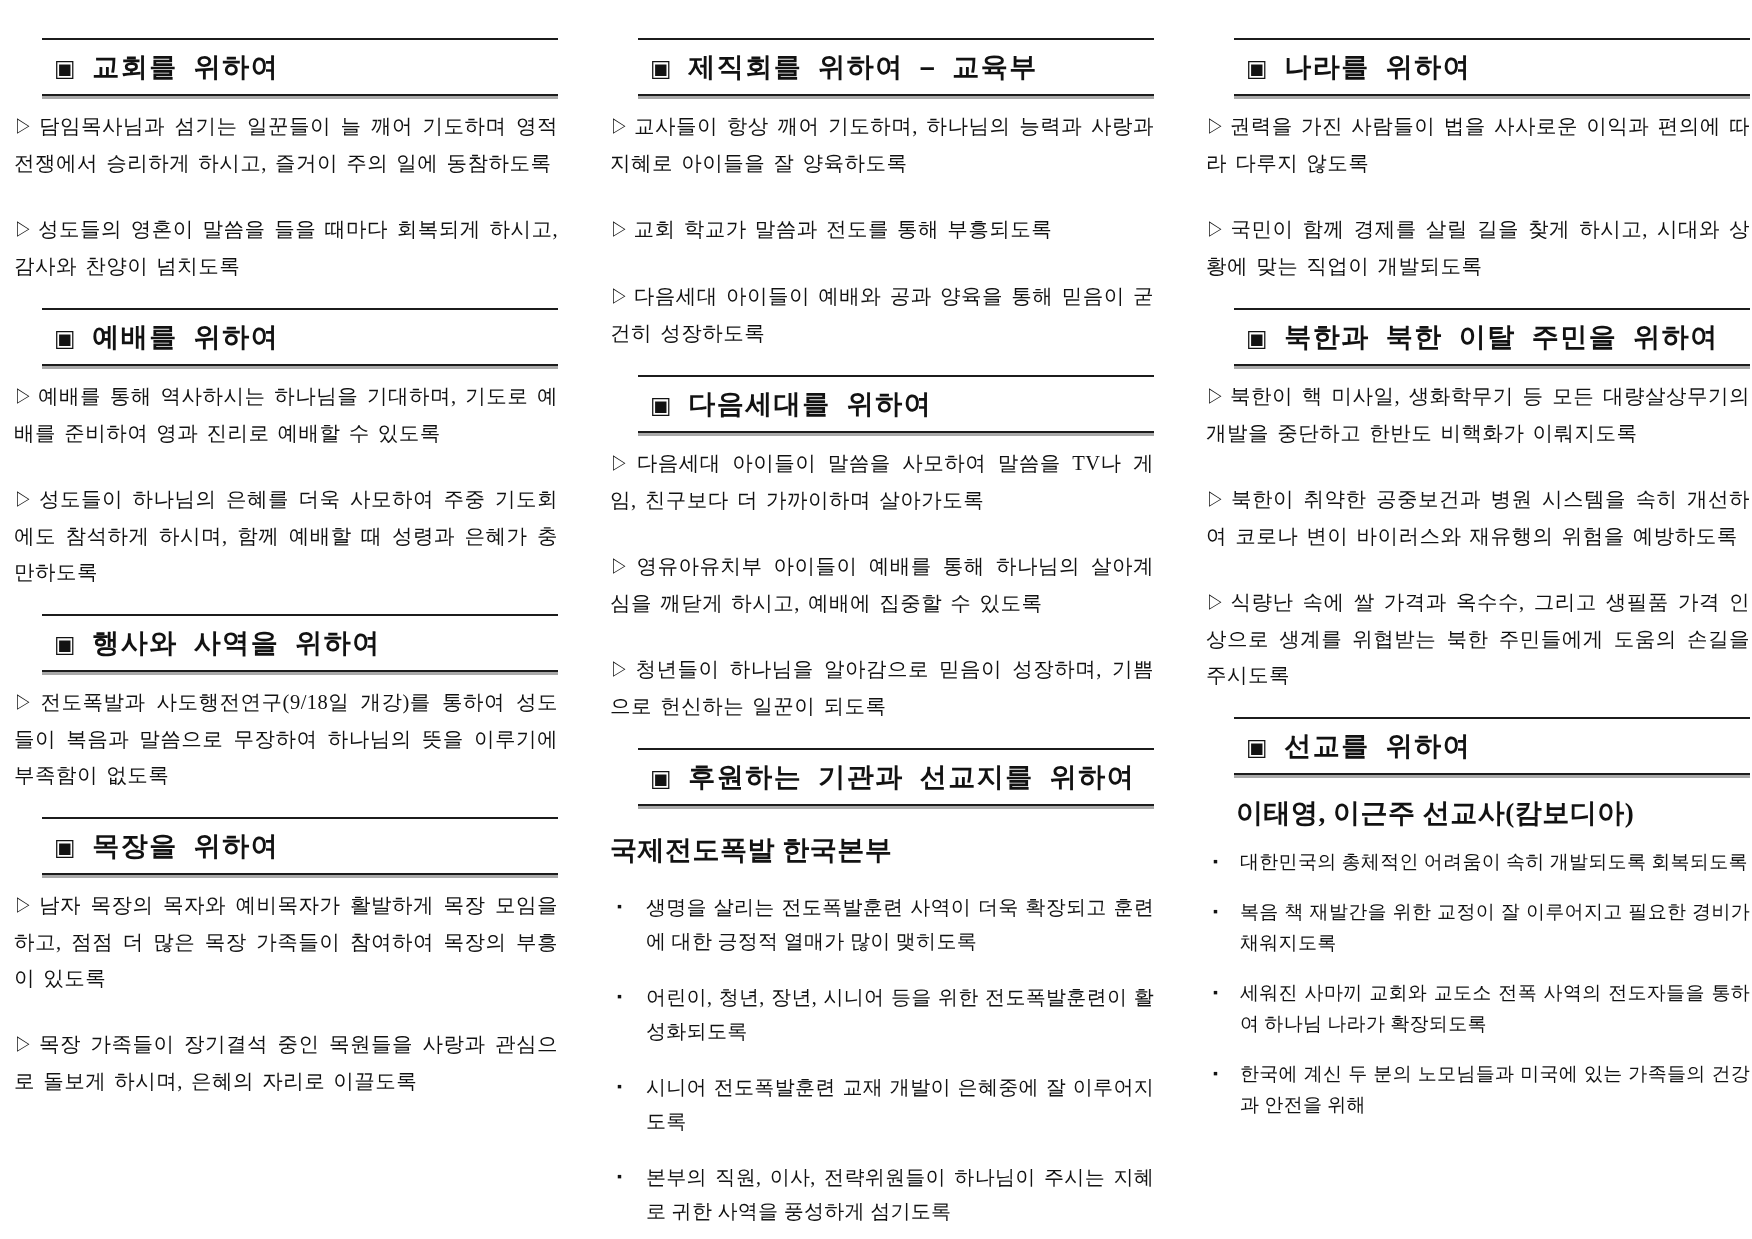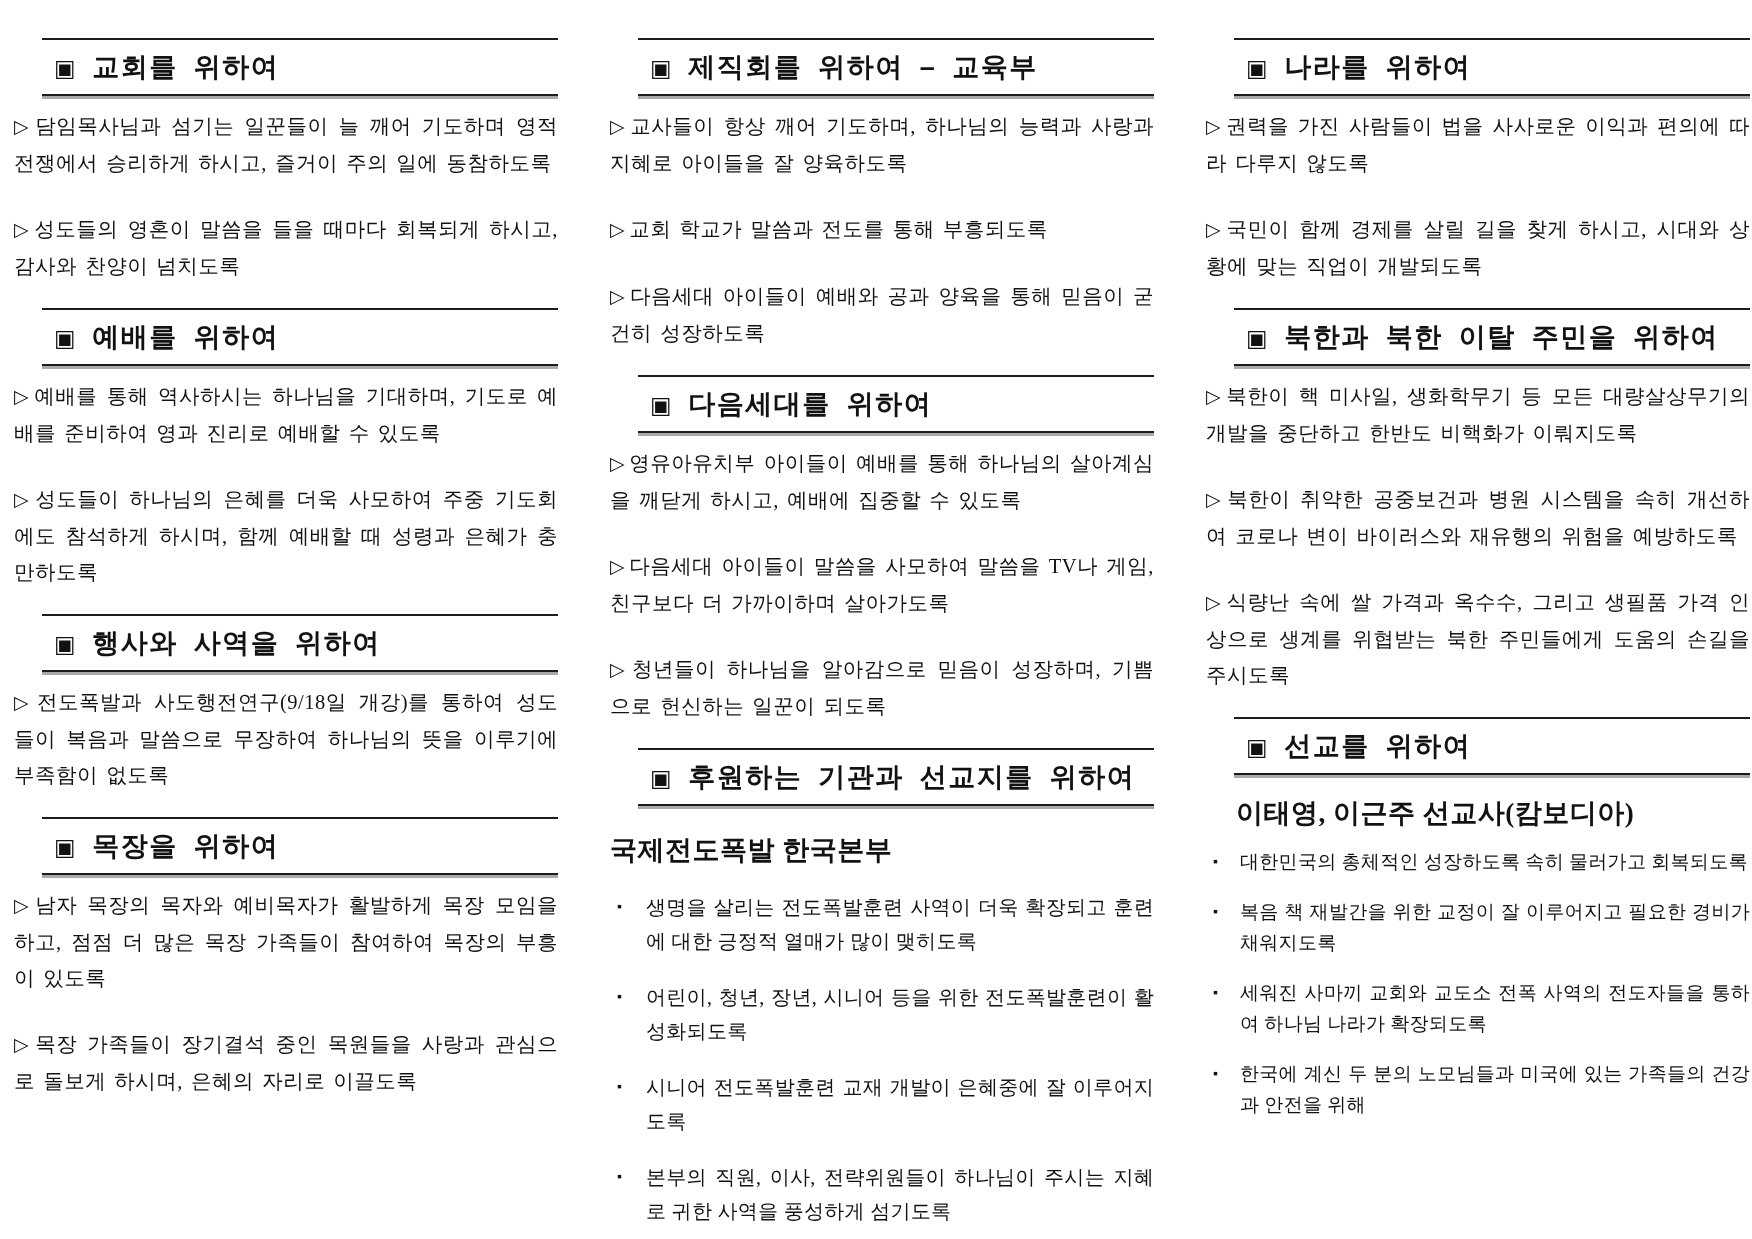--- a/index.html
+++ b/index.html
@@ -32,20 +32,21 @@
   }
   .sec-header .marker{font-size:23px;line-height:1;position:relative;top:1px;}
   .tri-item{
     margin:30px 0 0 0;
     font-size:20.5px;
     line-height:36px;
     letter-spacing:.5px;
     word-spacing:2.5px;
     text-align:justify;
     word-break:break-all;
+    font-family:Liberation Serif, serif;
   }
   .tri-item:first-of-type{margin-top:12px;}
   .tri-item .tri{margin-right:4px;font-size:19px;}
   .subheading{
     font-weight:bold;
     font-size:27px;
     letter-spacing:.5px;
     margin:26px 0 0 0;
   }
   .subheading.indented{margin-left:30px;}
@@ -120,22 +121,22 @@
       <p class="tri-item"><span class="tri">▷</span><span>교사들이 항상 깨어 기도하며, 하나님의 능력과 사랑과 지혜로 아이들을 잘 양육하도록</span></p>
       <p class="tri-item"><span class="tri">▷</span><span>교회 학교가 말씀과 전도를 통해 부흥되도록</span></p>
       <p class="tri-item"><span class="tri">▷</span><span>다음세대 아이들이 예배와 공과 양육을 통해 믿음이 굳건히 성장하도록</span></p>
     </section>
 
     <section class="sec">
       <div class="sec-header">
         <span class="marker">▣</span>
         <span>다음세대를 위하여</span>
       </div>
+      <p class="tri-item"><span class="tri">▷</span><span>다음세대 아이들이 말씀을 사모하여 말씀을 TV나 게임, 친구보다 더 가까이하며 살아가도록</span></p>
       <p class="tri-item"><span class="tri">▷</span><span>영유아유치부 아이들이 예배를 통해 하나님의 살아계심을 깨닫게 하시고, 예배에 집중할 수 있도록</span></p>
-      <p class="tri-item"><span class="tri">▷</span><span>다음세대 아이들이 말씀을 사모하여 말씀을 TV나 게임, 친구보다 더 가까이하며 살아가도록</span></p>
       <p class="tri-item"><span class="tri">▷</span><span>청년들이 하나님을 알아감으로 믿음이 성장하며, 기쁨으로 헌신하는 일꾼이 되도록</span></p>
     </section>
 
     <section class="sec">
       <div class="sec-header">
         <span class="marker">▣</span>
         <span>후원하는 기관과 선교지를 위하여</span>
       </div>
       <h3 class="subheading">국제전도폭발 한국본부</h3>
       <p class="sq-item"><span class="sq">▪</span><span>생명을 살리는 전도폭발훈련 사역이 더욱 확장되고 훈련에 대한 긍정적 열매가 많이 맺히도록</span></p>
@@ -166,21 +167,21 @@
       <p class="tri-item"><span class="tri">▷</span><span>북한이 취약한 공중보건과 병원 시스템을 속히 개선하여 코로나 변이 바이러스와 재유행의 위험을 예방하도록</span></p>
       <p class="tri-item"><span class="tri">▷</span><span>식량난 속에 쌀 가격과 옥수수, 그리고 생필품 가격 인상으로 생계를 위협받는 북한 주민들에게 도움의 손길을 주시도록</span></p>
     </section>
 
     <section class="sec">
       <div class="sec-header">
         <span class="marker">▣</span>
         <span>선교를 위하여</span>
       </div>
       <h3 class="subheading indented">이태영, 이근주 선교사(캄보디아)</h3>
-      <p class="sq-item"><span class="sq">▪</span><span>대한민국의 총체적인 성장하도록 속히 물러가고 회복되도록</span></p>
+      <p class="sq-item"><span class="sq">▪</span><span>대한민국의 총체적인 어려움이 속히 개발되도록 회복되도록</span></p>
       <p class="sq-item"><span class="sq">▪</span><span>복음 책 재발간을 위한 교정이 잘 이루어지고 필요한 경비가 채워지도록</span></p>
       <p class="sq-item"><span class="sq">▪</span><span>세워진 사마끼 교회와 교도소 전폭 사역의 전도자들을 통하여 하나님 나라가 확장되도록</span></p>
       <p class="sq-item"><span class="sq">▪</span><span>한국에 계신 두 분의 노모님들과 미국에 있는 가족들의 건강과 안전을 위해</span></p>
     </section>
 
   </div>
 
 </div>
 
 </body></html>

